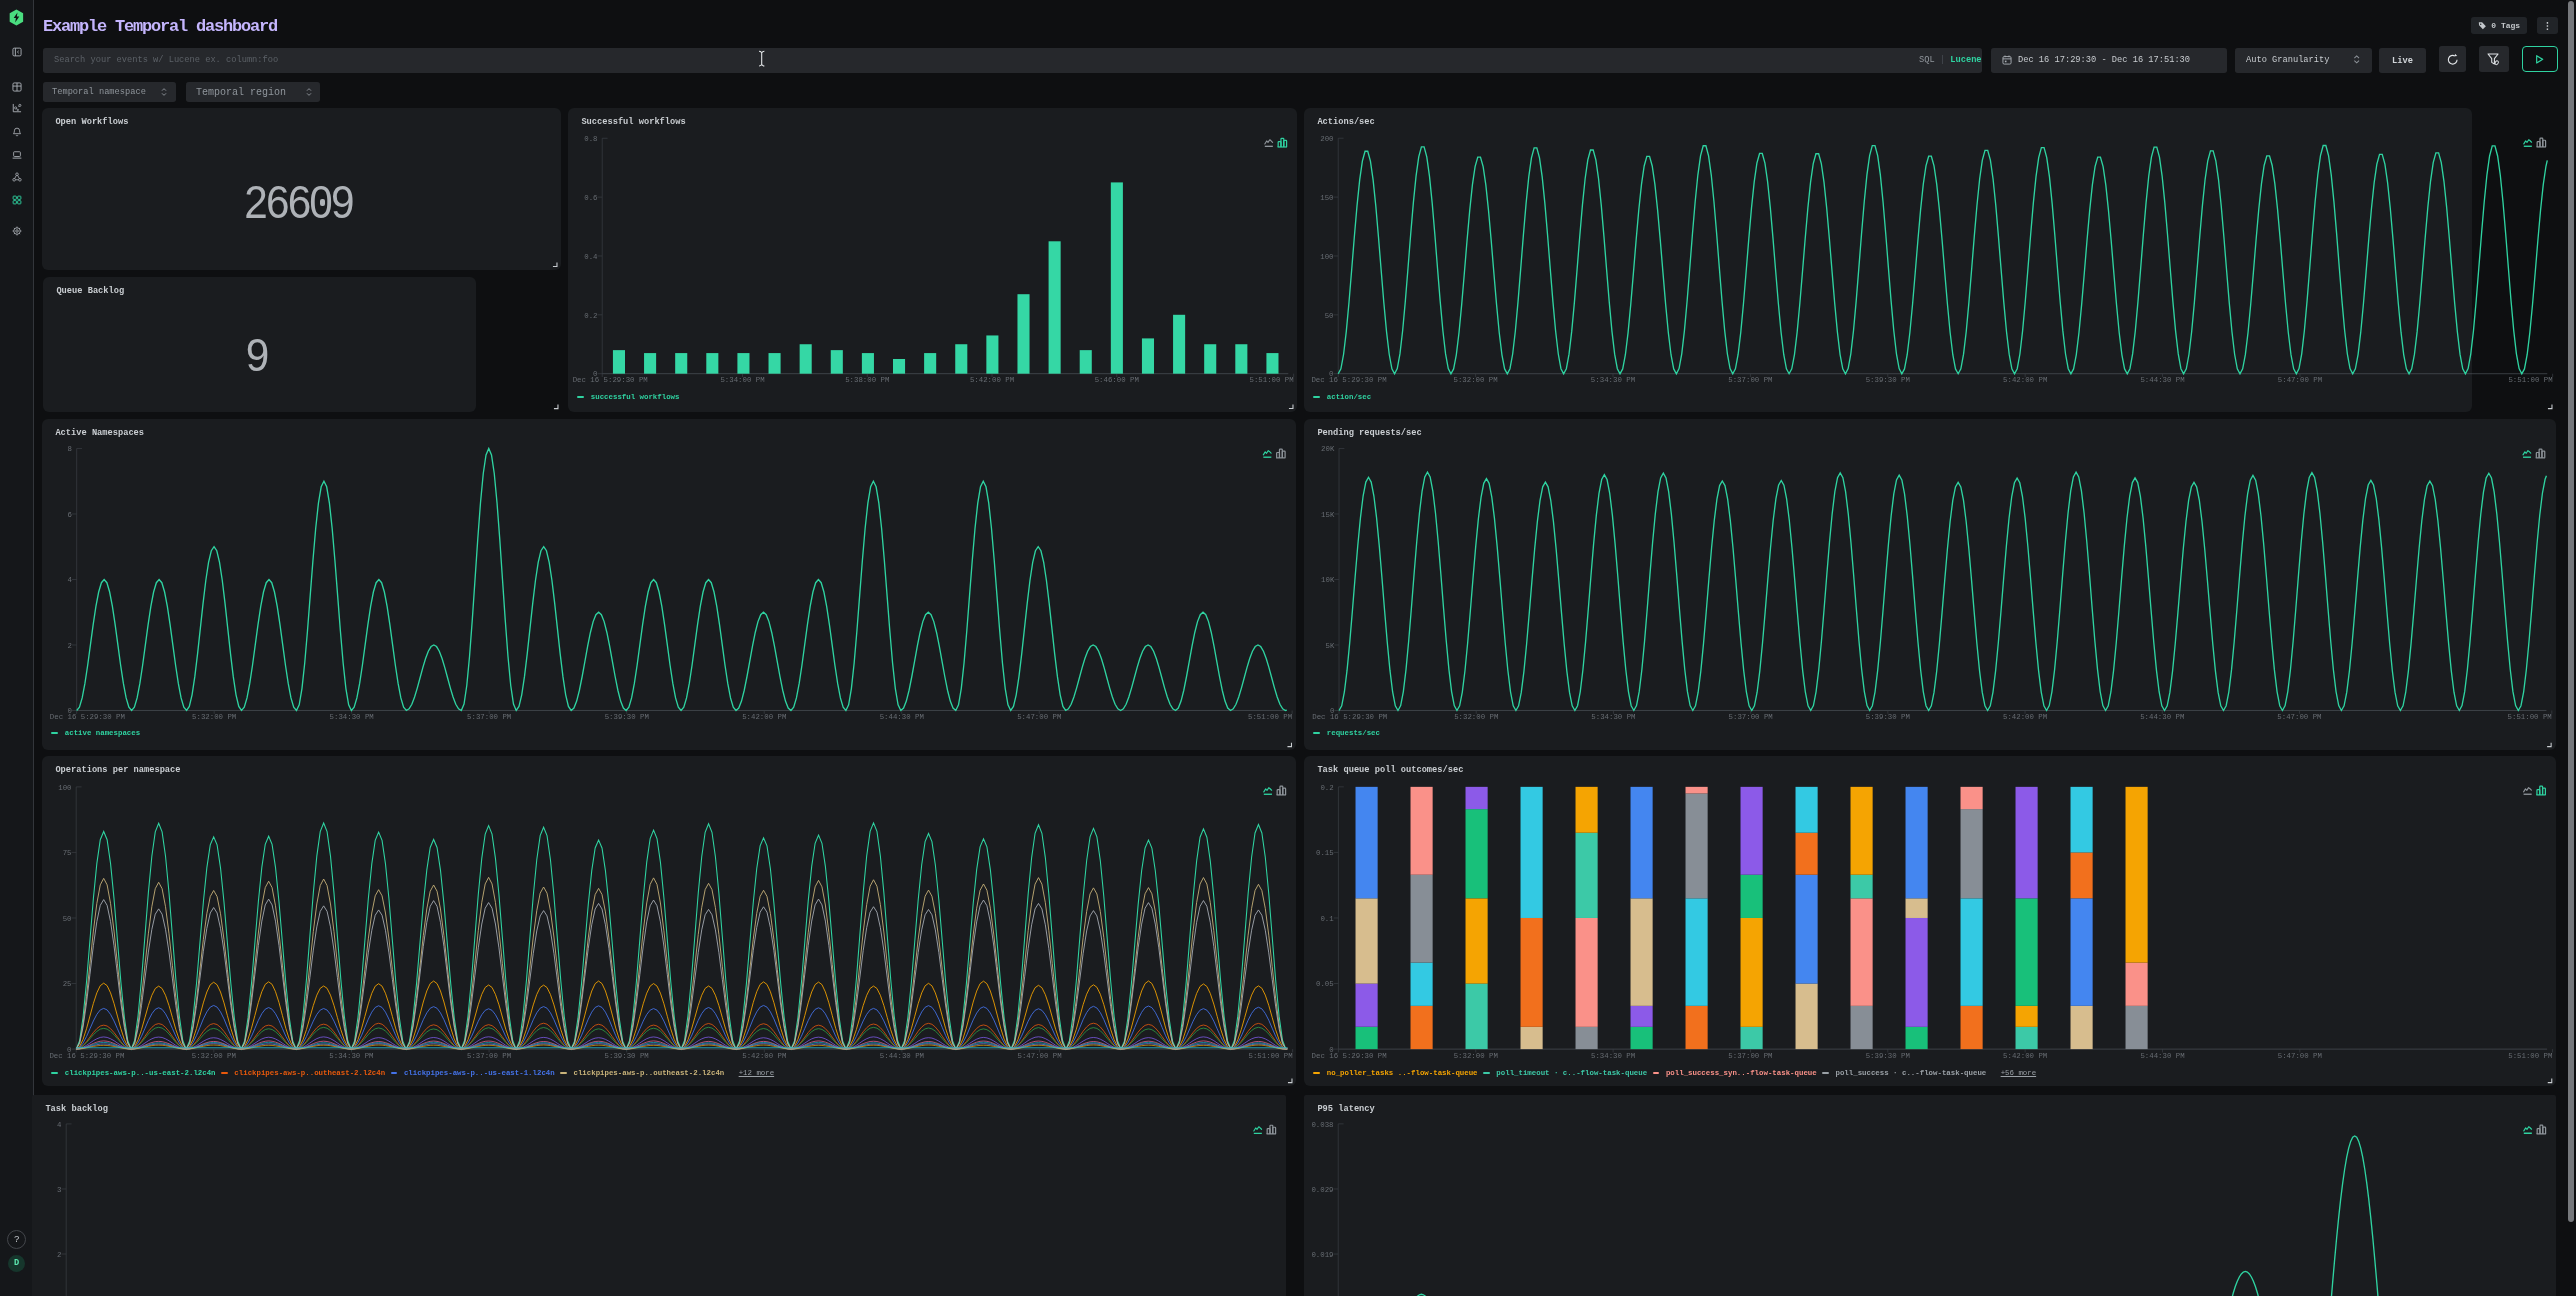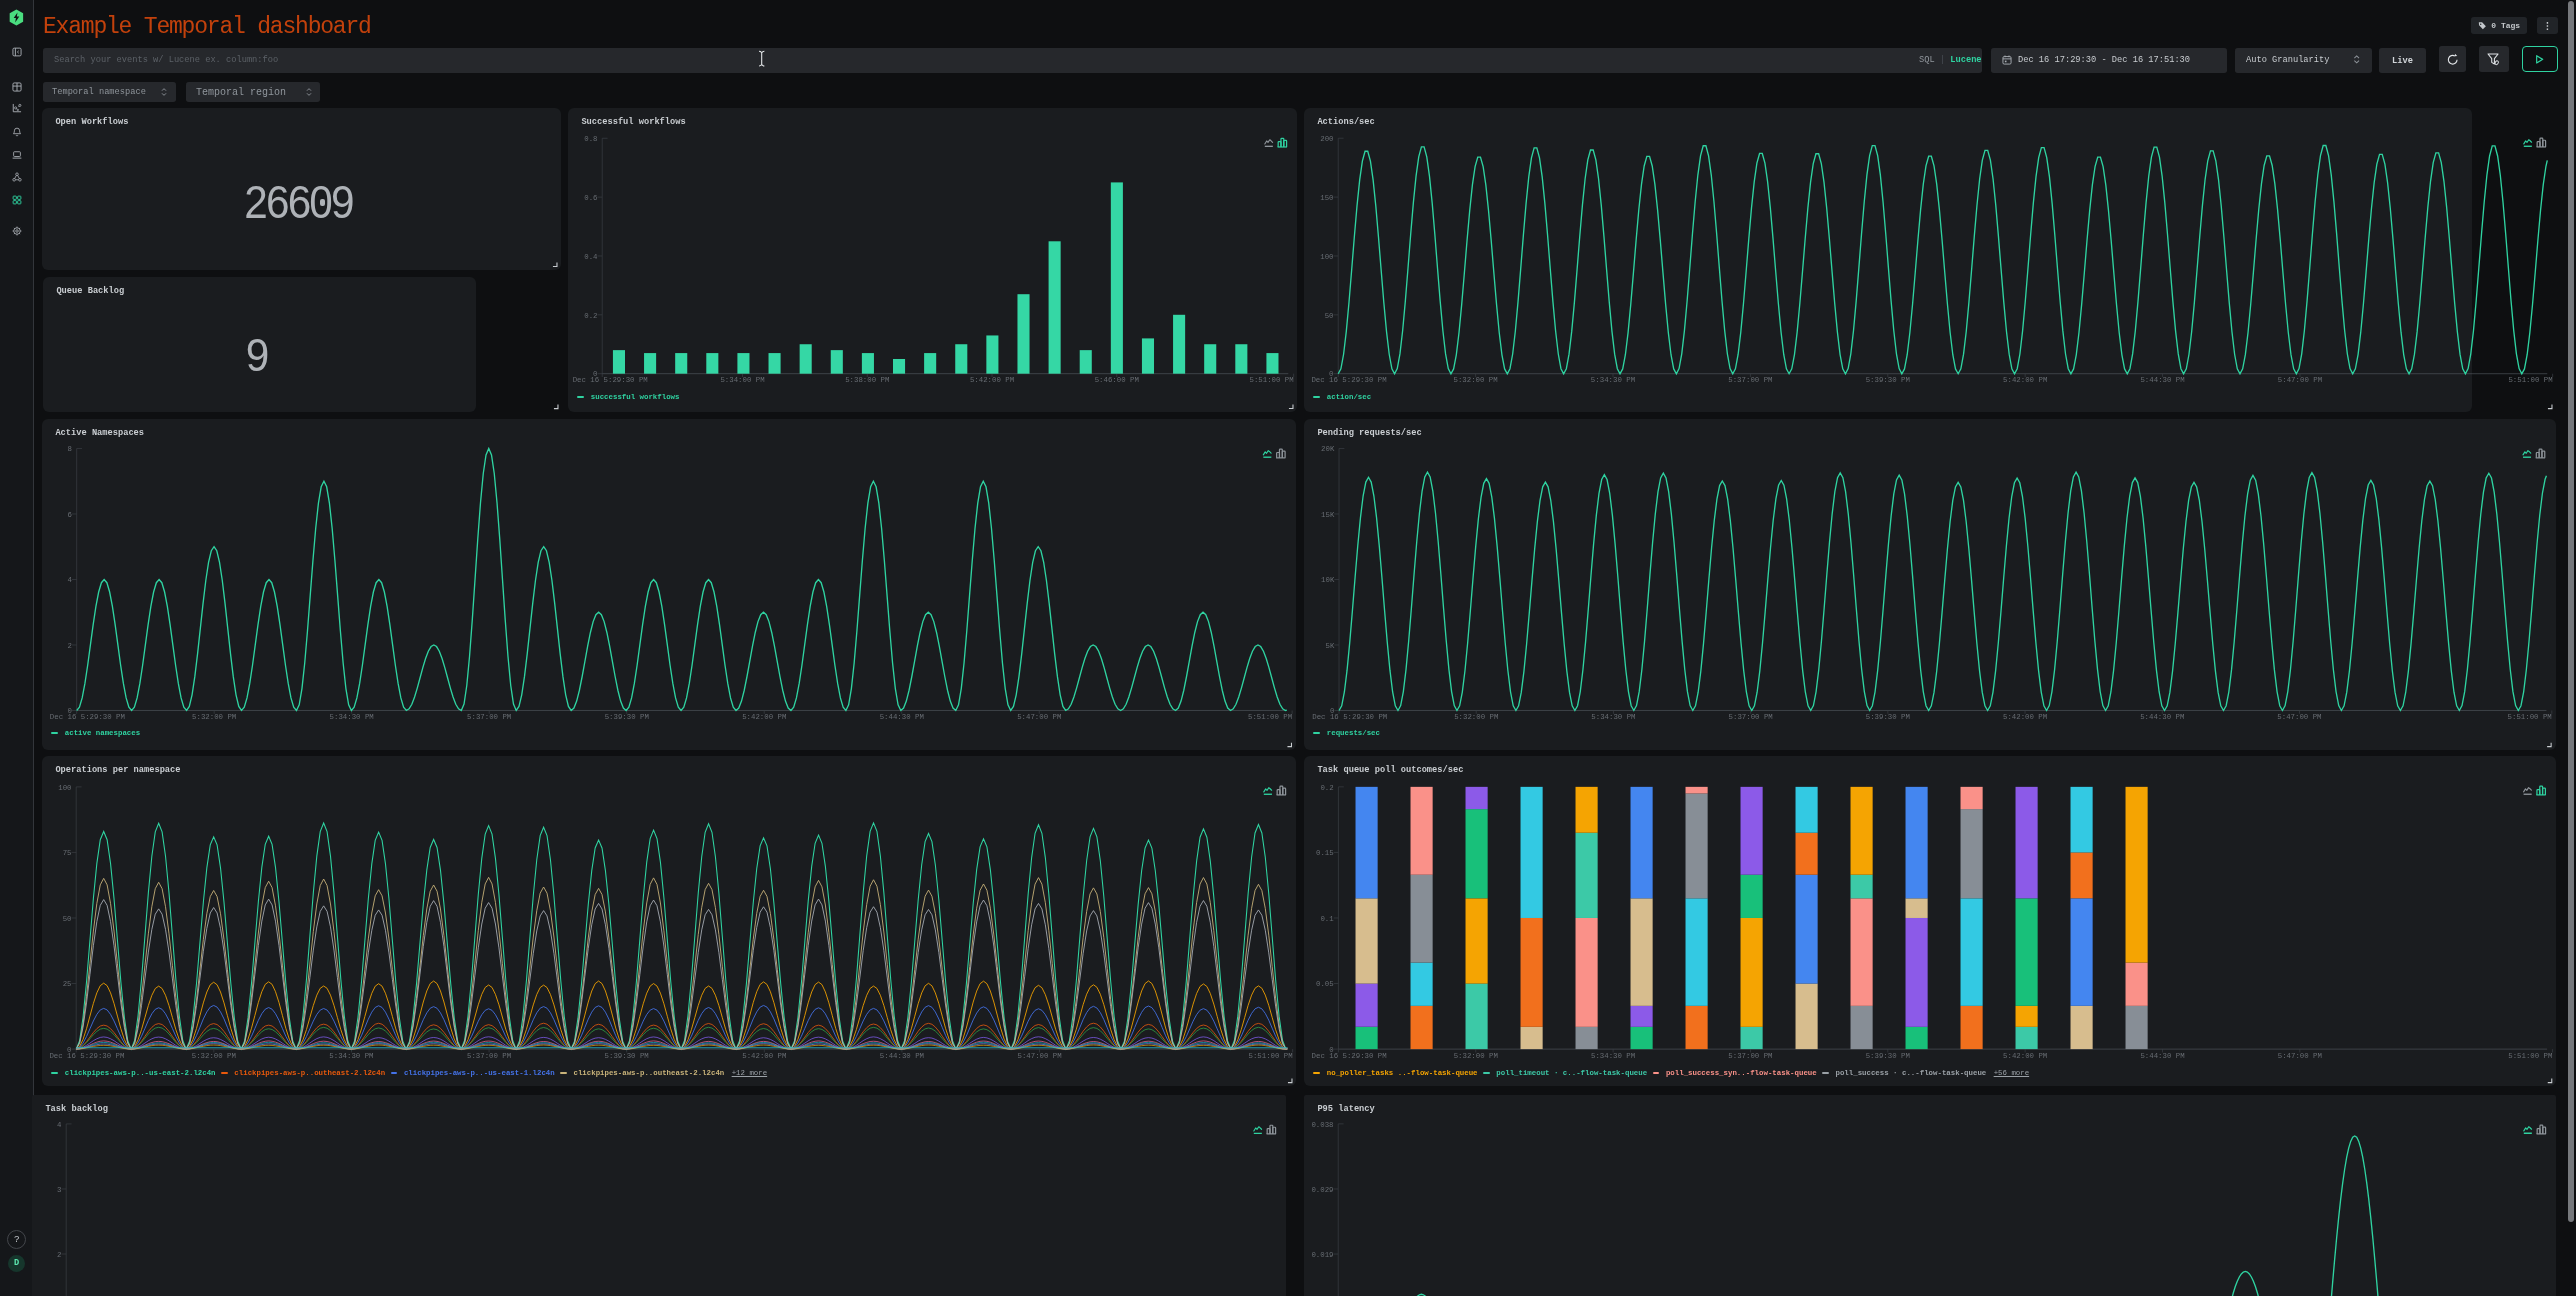--- a/index.html
+++ b/index.html
@@ -5,21 +5,21 @@
   font-family:"Liberation Mono", monospace;-webkit-font-smoothing:antialiased}
 .abs{position:absolute}
 #side{position:absolute;left:0;top:0;width:34px;height:1297px;background:#15171a;border-right:0.7px solid #33363b}
 .panel{position:absolute;background:#1a1c1f;border-radius:6px}
 .ptitle{position:absolute;left:13.4px;top:9.4px;font-size:8.7px;font-weight:700;color:#caced2;letter-spacing:0}
 .bignum{position:absolute;width:100%;text-align:center;font-family:"Liberation Sans",sans-serif;
   font-weight:400;color:#aeb2b7;letter-spacing:-2px;transform:scaleX(.92);margin-left:-3.4px}
 .legend{position:absolute;left:9.4px;font-size:7.4px;display:flex;align-items:center;white-space:nowrap}
 .legend .li{display:inline-flex;align-items:center;margin-right:5.4px;font-weight:700}
 .legend .dash{display:inline-block;width:6.7px;height:2px;border-radius:1.3px;margin-right:6.7px}
-.legend .more{color:#9aa0a6;text-decoration:underline;font-weight:400;margin-left:2px}
+.legend .more{color:#9aa0a6;text-decoration:underline;font-weight:400;margin-left:9px}
 svg text.tick{font-family:Liberation Mono,monospace;font-size:11px;fill:#676c72}
 .inp{position:absolute;background:#26282c;border-radius:2.7px}
 </style></head><body>
 <div id="side"></div>
 <svg class="abs" style="left:9.4px;top:9.4px" width="14.8" height="17" viewBox="0 0 22 25">
 <path d="M11 0.5 L21 6.3 V18.7 L11 24.5 L1 18.7 V6.3 Z" fill="#4ade80"></path>
 <path d="M12.6 5 L7.0 13.3 H10.3 L9.2 19.8 L15.3 11.0 H11.7 Z" fill="#111316"></path>
 </svg>
 <svg class="abs" style="left:11.7px;top:47px" width="10" height="10" viewBox="0 0 16 16">
     <rect x="1.5" y="1.8" width="13" height="12.4" rx="2" fill="none" stroke="#a9aeb4" stroke-width="1.5"></rect>
@@ -67,21 +67,21 @@
     <line x1="11.68" y1="11.68" x2="12.95" y2="12.95" stroke="#a9aeb4" stroke-width="1.6"></line>
     <line x1="8.00" y1="13.20" x2="8.00" y2="15.00" stroke="#a9aeb4" stroke-width="1.6"></line>
     <line x1="4.32" y1="11.68" x2="3.05" y2="12.95" stroke="#a9aeb4" stroke-width="1.6"></line>
     <line x1="2.80" y1="8.00" x2="1.00" y2="8.00" stroke="#a9aeb4" stroke-width="1.6"></line>
     <line x1="4.32" y1="4.32" x2="3.05" y2="3.05" stroke="#a9aeb4" stroke-width="1.6"></line>
     <line x1="8.00" y1="2.80" x2="8.00" y2="1.00" stroke="#a9aeb4" stroke-width="1.6"></line>
     <line x1="11.68" y1="4.32" x2="12.95" y2="3.05" stroke="#a9aeb4" stroke-width="1.6"></line>
   </svg>
 <div class="abs" style="left:7.4px;top:1230px;width:19px;height:19px;border:0.7px solid #43464b;border-radius:50%;color:#c4c8cc;font-size:9.4px;line-height:18px;text-align:center">?</div>
 <div class="abs" style="left:8px;top:1255px;width:17.4px;height:17.4px;background:#16362c;border-radius:50%;color:#5ce8b0;font-size:8.7px;font-weight:700;line-height:17.4px;text-align:center">D</div>
-<div class="abs" style="left:43px;top:18px;font-size:23px;line-height:18px;letter-spacing:-1.2px;font-weight:400;color:#c2410c">Example Temporal dashboard</div>
+<div class="abs" style="left:43px;top:18px;font-size:17px;line-height:18px;letter-spacing:-1.2px;font-weight:700;color:#c4b5fd">Example Temporal dashboard</div>
 <div class="abs" style="left:2471px;top:17px;width:56px;height:17px;background:#212428;border-radius:2.7px;display:flex;align-items:center;justify-content:center;color:#c3c7cb;font-size:8px;font-weight:700">
 <svg width="8.7" height="8.7" viewBox="0 0 16 16" style="margin-right:4.7px">
       <path d="M1.5 2.5 h6 l7 7 -5.5 5.5 -7-7 Z" fill="#c3c7cb"></path>
       <circle cx="5" cy="6" r="1.3" fill="#212428"></circle>
     </svg>0 Tags</div>
 <div class="abs" style="left:2537px;top:17px;width:21px;height:17px;background:#212428;border-radius:2.7px;color:#c3c7cb;font-size:9.4px;font-weight:700;display:flex;align-items:center;justify-content:center;letter-spacing:0">⋮</div>
 <div class="inp" style="left:43px;top:48px;width:1939px;height:25px"></div>
 <div class="abs" style="left:54px;top:55px;font-size:8.7px;color:#5c6167">Search your events w/ Lucene ex. column:foo</div>
 <div class="abs" style="left:1919px;top:55px;font-size:8.7px;color:#8f959b">SQL <span style="color:#4a4e54">|</span> <span style="color:#2fd3a1;font-weight:700">Lucene</span></div>
 <svg class="abs" style="left:757px;top:50px" width="9.4" height="17.4" viewBox="0 0 14 26">

